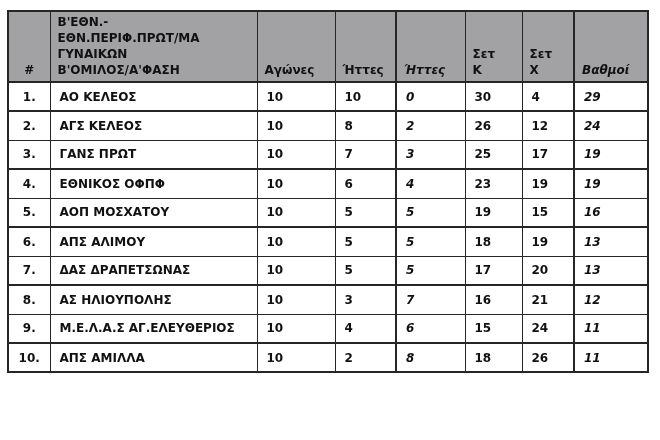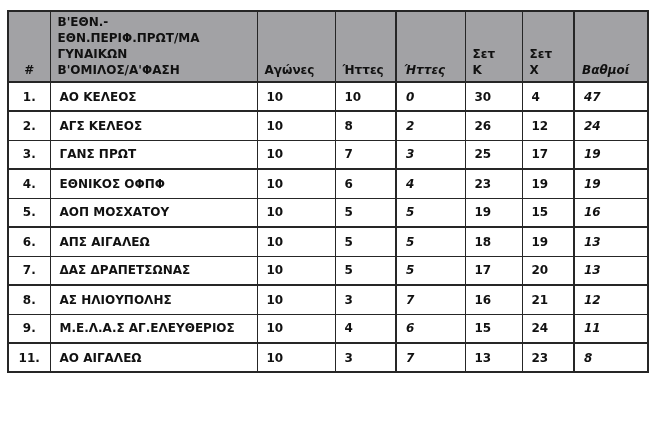--- a/index.html
+++ b/index.html
@@ -87,21 +87,21 @@
     </thead>
     <tbody>
       <tr>
         <td class="c-rank">1.</td>
         <td class="c-team">ΑΟ ΚΕΛΕΟΣ</td>
         <td class="c-games">10</td>
         <td class="c-wins">10</td>
         <td class="c-losses thick-left">0</td>
         <td class="c-setk">30</td>
         <td class="c-setx">4</td>
-        <td class="c-points thick-left">47</td>
+        <td class="c-points thick-left">29</td>
       </tr>
       <tr>
         <td class="c-rank">2.</td>
         <td class="c-team">ΑΓΣ ΚΕΛΕΟΣ</td>
         <td class="c-games">10</td>
         <td class="c-wins">8</td>
         <td class="c-losses thick-left">2</td>
         <td class="c-setk">26</td>
         <td class="c-setx">12</td>
         <td class="c-points thick-left">24</td>
@@ -131,21 +131,21 @@
         <td class="c-team">ΑΟΠ ΜΟΣΧΑΤΟΥ</td>
         <td class="c-games">10</td>
         <td class="c-wins">5</td>
         <td class="c-losses thick-left">5</td>
         <td class="c-setk">19</td>
         <td class="c-setx">15</td>
         <td class="c-points thick-left">16</td>
       </tr>
       <tr>
         <td class="c-rank">6.</td>
-        <td class="c-team">ΑΠΣ ΑΙΓΑΛΕΩ</td>
+        <td class="c-team">ΑΠΣ ΑΛΙΜΟΥ</td>
         <td class="c-games">10</td>
         <td class="c-wins">5</td>
         <td class="c-losses thick-left">5</td>
         <td class="c-setk">18</td>
         <td class="c-setx">19</td>
         <td class="c-points thick-left">13</td>
       </tr>
       <tr>
         <td class="c-rank">7.</td>
         <td class="c-team">ΔΑΣ ΔΡΑΠΕΤΣΩΝΑΣ</td>
@@ -170,24 +170,24 @@
         <td class="c-rank">9.</td>
         <td class="c-team">Μ.Ε.Λ.Α.Σ ΑΓ.ΕΛΕΥΘΕΡΙΟΣ</td>
         <td class="c-games">10</td>
         <td class="c-wins">4</td>
         <td class="c-losses thick-left">6</td>
         <td class="c-setk">15</td>
         <td class="c-setx">24</td>
         <td class="c-points thick-left">11</td>
       </tr>
       <tr>
-        <td class="c-rank">11.</td>
-        <td class="c-team">ΑΟ ΑΙΓΑΛΕΩ</td>
+        <td class="c-rank">10.</td>
+        <td class="c-team">ΑΠΣ ΑΜΙΛΛΑ</td>
         <td class="c-games">10</td>
-        <td class="c-wins">3</td>
-        <td class="c-losses thick-left">7</td>
-        <td class="c-setk">13</td>
-        <td class="c-setx">23</td>
-        <td class="c-points thick-left">8</td>
+        <td class="c-wins">2</td>
+        <td class="c-losses thick-left">8</td>
+        <td class="c-setk">18</td>
+        <td class="c-setx">26</td>
+        <td class="c-points thick-left">11</td>
       </tr>
     </tbody>
   </table>
 </div>
 
 </body></html>

